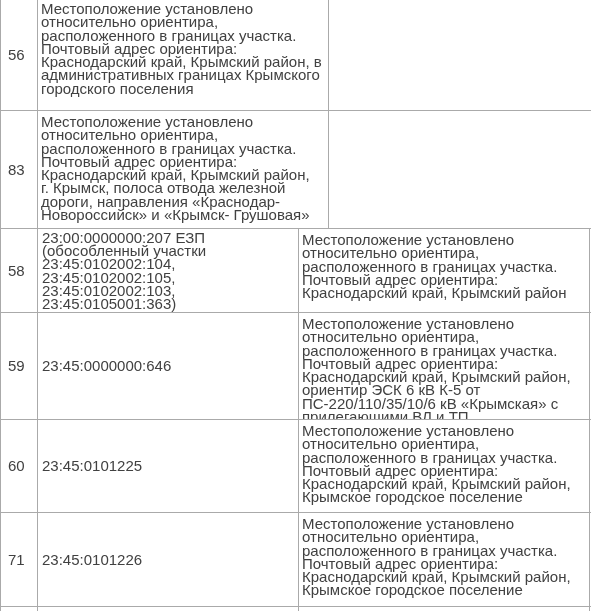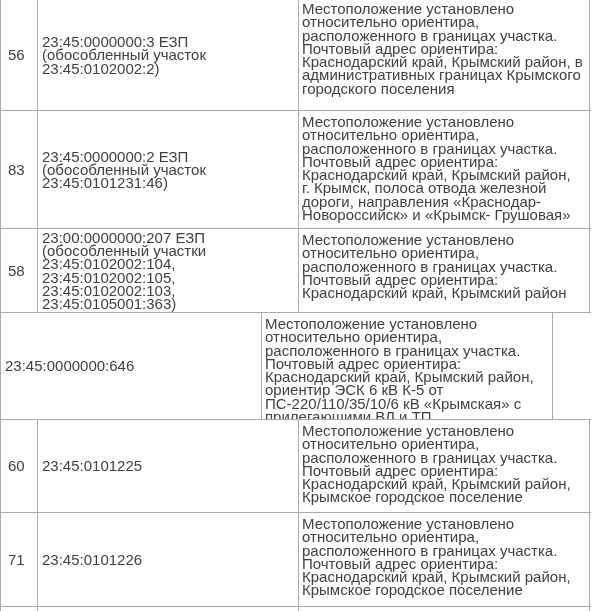--- a/index.html
+++ b/index.html
@@ -56,37 +56,36 @@
   .sliver{height:4px;border-bottom:none;}
 </style>
 </head>
 <body>
 
 <div class="page">
   <div class="table">
 
     <div class="row r0">
       <div class="cell c1">56</div>
-      <div class="cell c2">23:45:0000000:3 ЕЗП (обособленный участок 23:45:0102002:2)</div>
       <div class="cell c3">Местоположение установлено относительно ориентира, расположенного в границах участка. Почтовый адрес ориентира: Краснодарский край, Крымский район, в административных границах Крымского городского поселения</div>
     </div>
 
     <div class="row r1">
       <div class="cell c1">83</div>
-      <div class="cell c2">23:45:0000000:2 ЕЗП (обособленный участок 23:45:0101231:46)</div>
       <div class="cell c3">Местоположение установлено относительно ориентира, расположенного в границах участка. Почтовый адрес ориентира: Краснодарский край, Крымский район, г.&nbsp;Крымск, полоса отвода железной дороги, направления «Краснодар- Новороссийск» и «Крымск- Грушовая»</div>
     </div>
 
     <div class="row r2">
       <div class="cell c1">58</div>
       <div class="cell c2">23:00:0000000:207 ЕЗП (обособленный участки 23:45:0102002:104, 23:45:0102002:105, 23:45:0102002:103, 23:45:0105001:363)</div>
       <div class="cell c3">Местоположение установлено относительно ориентира, расположенного в границах участка. Почтовый адрес ориентира: Краснодарский край, Крымский район</div>
     </div>
 
     <div class="row r3">
+      <div class="cell c1">59</div>
       <div class="cell c2">23:45:0000000:646</div>
       <div class="cell c3">Местоположение установлено относительно ориентира, расположенного в границах участка. Почтовый адрес ориентира: Краснодарский край, Крымский район, ориентир ЭСК 6 кВ К-5 от ПС-220/110/35/10/6 кВ «Крымская» с прилегающими ВЛ и ТП</div>
     </div>
 
     <div class="row r4">
       <div class="cell c1">60</div>
       <div class="cell c2">23:45:0101225</div>
       <div class="cell c3">Местоположение установлено относительно ориентира, расположенного в границах участка. Почтовый адрес ориентира: Краснодарский край, Крымский район, Крымское городское поселение</div>
     </div>
 

